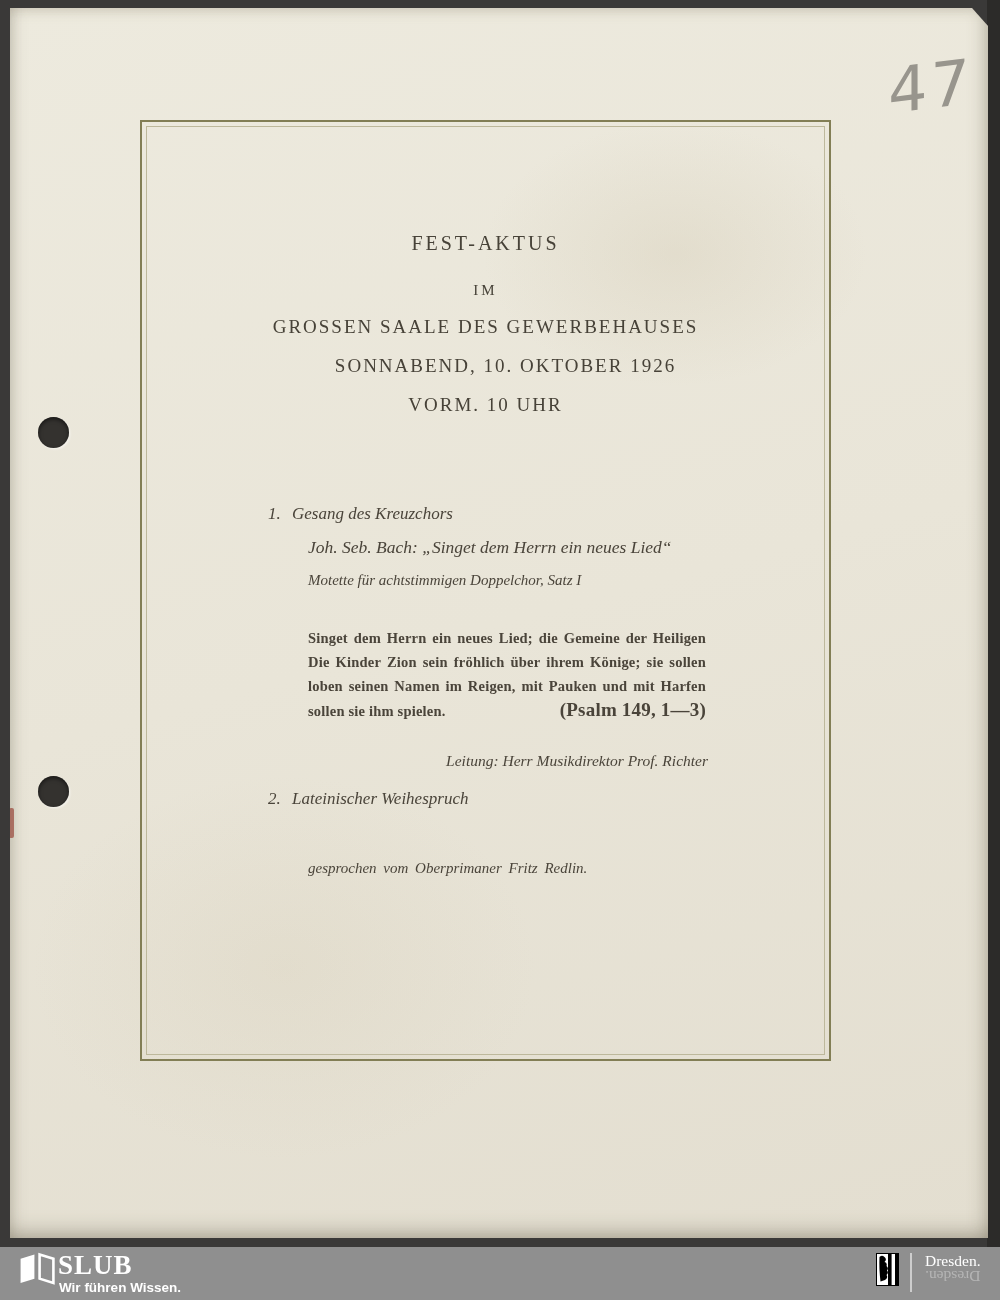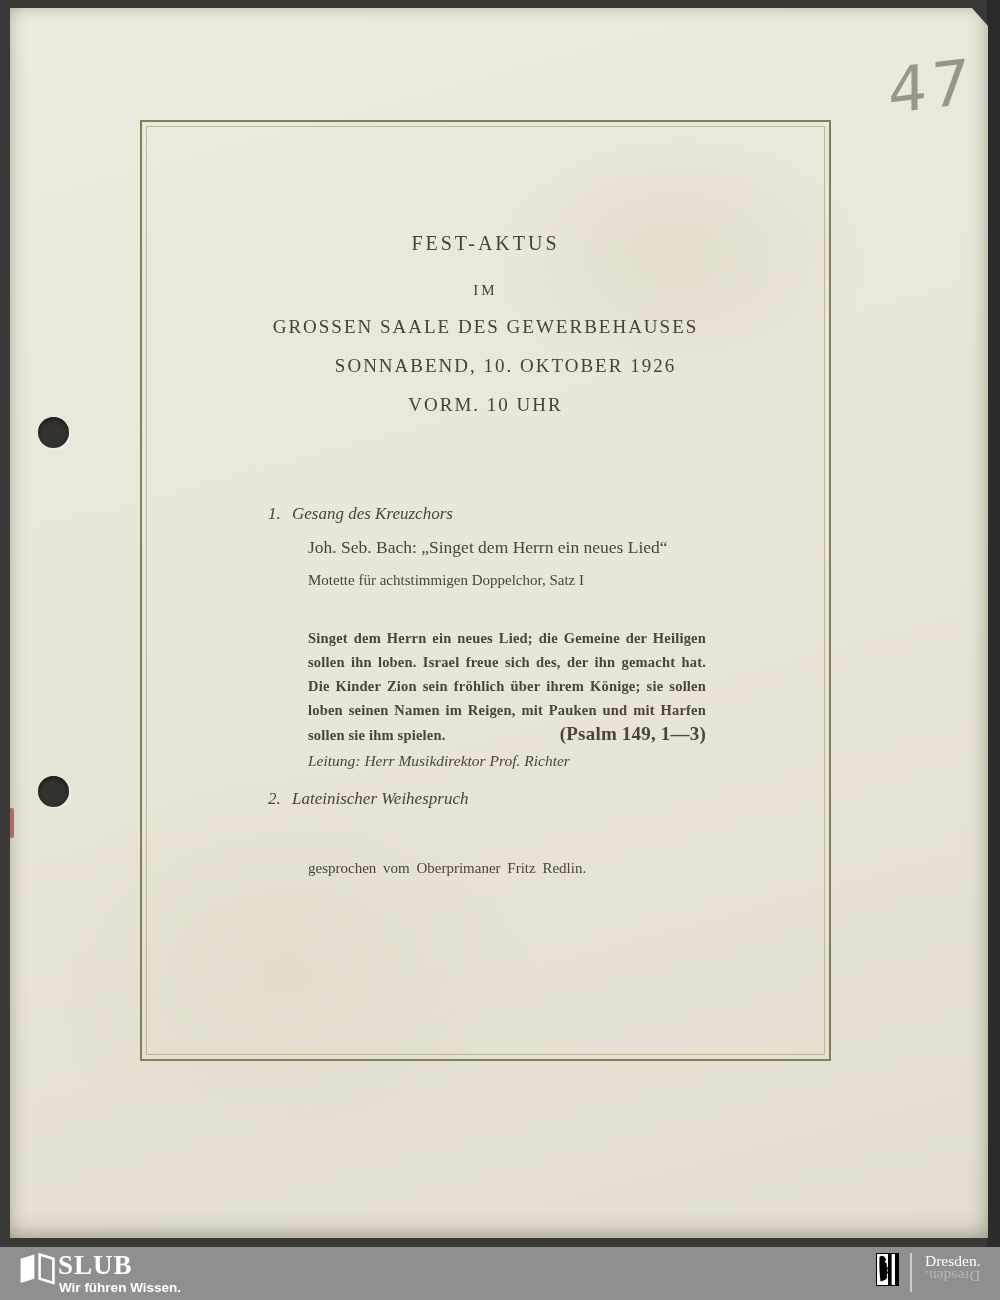--- a/index.html
+++ b/index.html
@@ -47,34 +47,34 @@
     color:#84817a;letter-spacing:3px;opacity:.8;
     transform:rotate(-7deg) skewX(-7deg);
   }
   .tline{position:absolute;left:130px;width:691px;text-align:center;color:#474238;}
   .t1{top:224px;font-size:20px;letter-spacing:3px;}
   .t2{top:274px;font-size:15px;letter-spacing:3px;}
   .t3{top:308px;font-size:19px;letter-spacing:2px;}
   .t4{top:347px;font-size:19px;letter-spacing:2px;padding-left:20px;}
   .t5{top:386px;font-size:19px;letter-spacing:2px;}
 
-  .pline{position:absolute;color:#4a443a;}
+  .pline{position:absolute;color:#4a443a;font-style:italic;}
   .item-head{font-style:italic;font-size:17px;}
   .item-head .num{display:inline-block;width:24px;font-style:italic;}
   .h1{left:258px;top:496px;}
   .bach{left:298px;top:529px;font-size:17.5px;}
   .motette{left:298px;top:564px;font-size:15px;}
 
   .psalm{position:absolute;left:298px;top:618px;width:398px;
     font-size:14.5px;line-height:24px;letter-spacing:.2px;color:#4a443a;font-weight:bold;}
   .psalm-line{text-align:justify;text-align-last:justify;}
   .psalm-last{display:flex;justify-content:space-between;align-items:baseline;}
   .psalm-ref{font-size:19px;}
 
-  .leitung{left:298px;top:744px;width:400px;text-align:left;
+  .leitung{left:298px;top:744px;width:400px;text-align:right;
     font-style:italic;font-size:15.5px;}
   .h2{left:258px;top:781px;}
   .gesprochen{left:298px;top:852px;font-size:15px;word-spacing:3px;}
 
   
   .footer{position:absolute;left:0;top:1247px;width:1000px;height:53px;background:#8f8f8f;padding-left:47px;}
   .book-icon{position:absolute;left:18px;top:4px;}
   .slub-name{position:absolute;left:58px;top:3px;color:#fff;
     font-family:"Liberation Serif",serif;font-weight:bold;font-size:27px;letter-spacing:1px;}
   .slub-tagline{position:absolute;left:59px;top:33px;color:#fff;
@@ -111,21 +111,20 @@
 
   <div class="pline item-head h1">
     <span class="num">1.</span><span>Gesang des Kreuzchors</span>
   </div>
 
   <div class="pline bach">Joh. Seb. Bach: „Singet dem Herrn ein neues Lied“</div>
   <div class="pline motette">Motette für achtstimmigen Doppelchor, Satz I</div>
 
   <div class="psalm">
     <div class="psalm-line">Singet dem Herrn ein neues Lied; die Gemeine der Heiligen</div>
-    <div class="psalm-line">sollen ihn loben. Israel freue sich des, der ihn gemacht hat.</div>
     <div class="psalm-line">Die Kinder Zion sein fröhlich über ihrem Könige; sie sollen</div>
     <div class="psalm-line">loben seinen Namen im Reigen, mit Pauken und mit Harfen</div>
     <div class="psalm-last">
       <span>sollen sie ihm spielen.</span>
       <span class="psalm-ref">(Psalm 149, 1—3)</span>
     </div>
   </div>
 
   <div class="pline leitung">Leitung: Herr Musikdirektor Prof. Richter</div>
 

